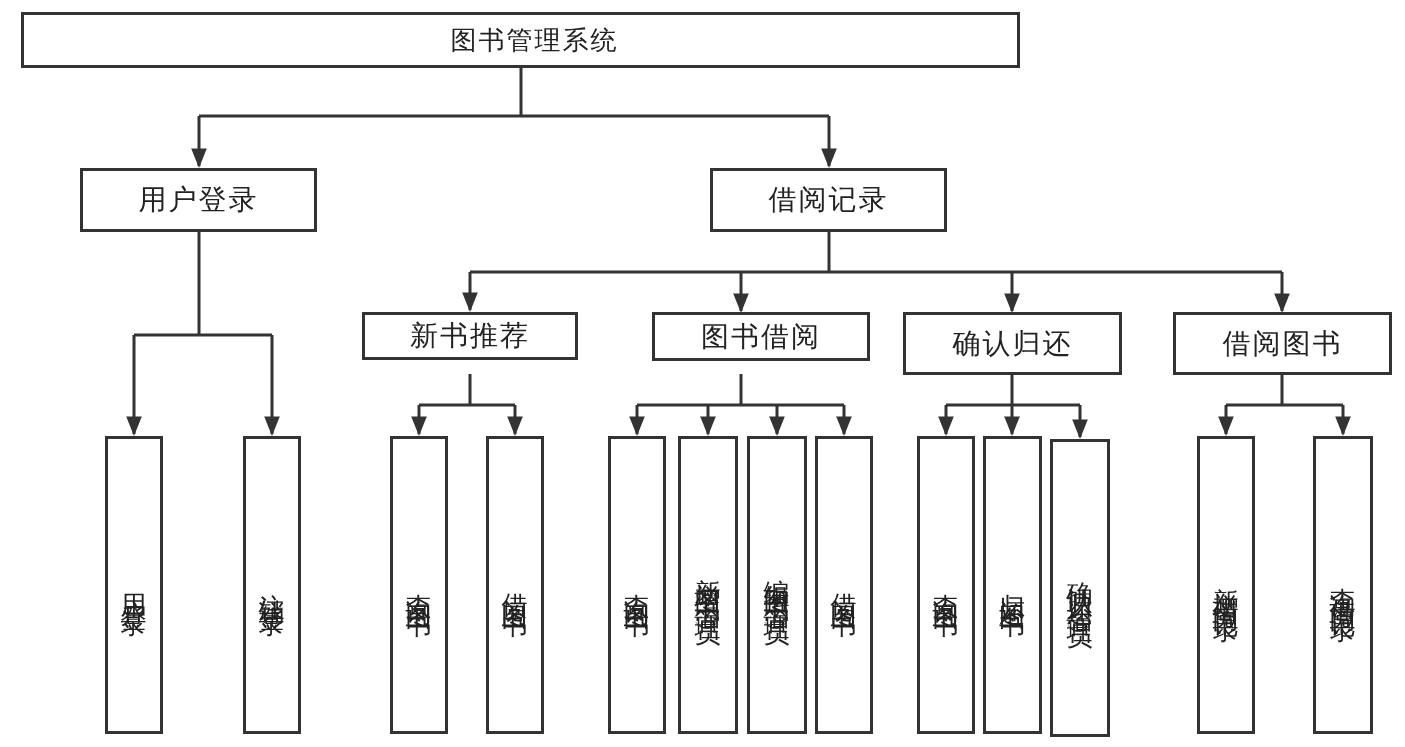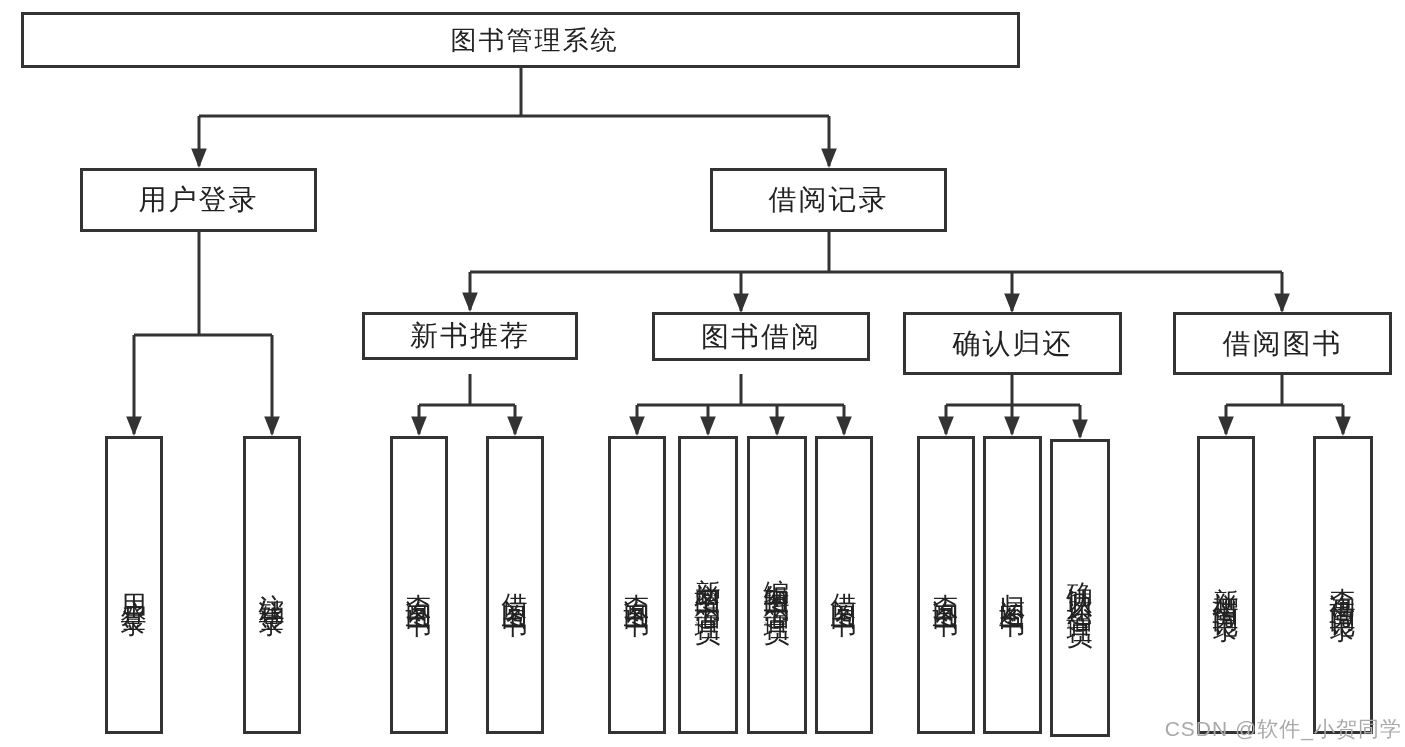--- a/index.html
+++ b/index.html
@@ -167,15 +167,14 @@
     <span>确认归还（管理员）</span>
   </div>
 
   <div class="box v" style="left:1197px;top:436px;width:58px;height:298px;">
     <span>新增借阅记录</span>
   </div>
   <div class="box v" style="left:1313px;top:436px;width:60px;height:298px;">
     <span>查询借阅记录</span>
   </div>
 
-  <div class="watermark">CSDN @软件_小贺同学</div>
 
 </div>
 
 </body></html>

